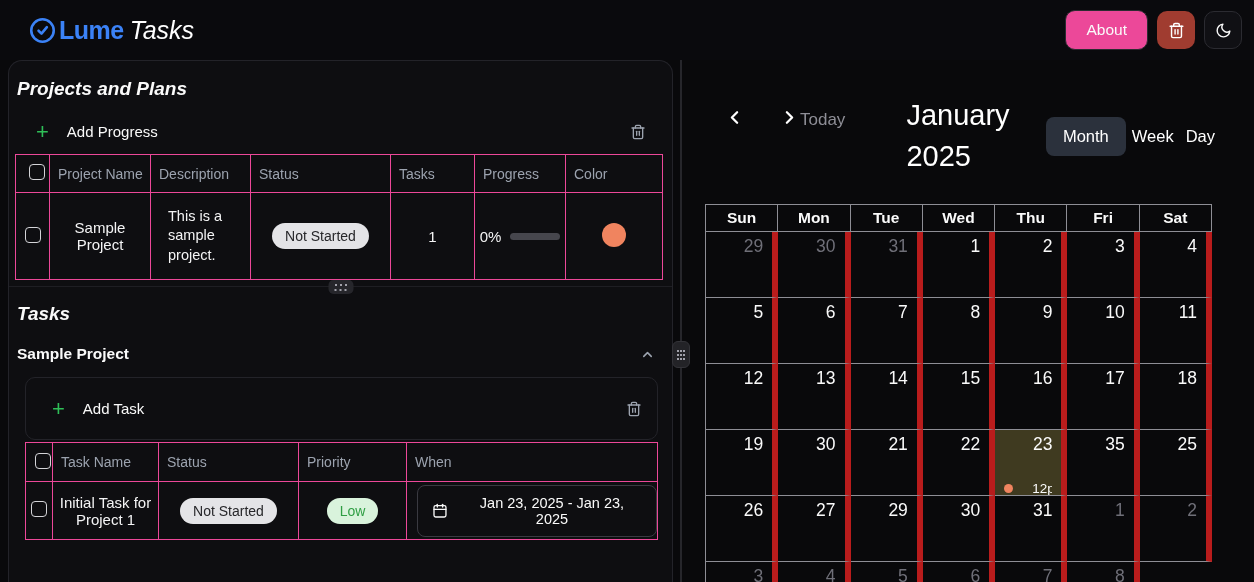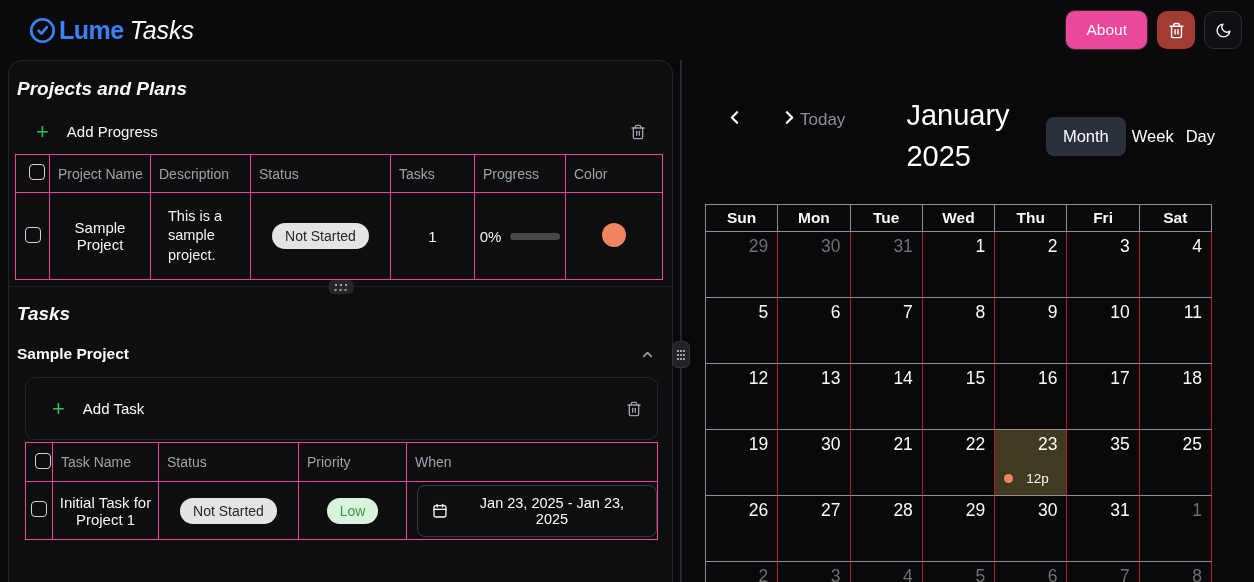--- a/index.html
+++ b/index.html
@@ -91,26 +91,26 @@
   .cal-title { margin-left:61px; width:130px; font-size:29px; line-height:1.43; color:#fff; }
   .views { margin-left:auto; margin-top:22px; display:flex; align-items:center;justify-content:space-between; }
   .view-btn { background:none; border:none; color:#fff; font-size:16.5px; font-family:inherit;
               padding:10px 6px; border-radius:8px; cursor:pointer; }
   .view-btn.active { background:#2b313c; padding:10px 17px; }
 
   .cal-grid { margin-top:26px; width:507px; border-top:1px solid #8e8e95; border-left:1px solid #8e8e95;
               display:grid; grid-template-columns:repeat(7,1fr); }
   .cal-head { height:27px; line-height:26px; text-align:center; font-weight:700; font-size:15.5px;
               border-right:1px solid #8e8e95; border-bottom:1px solid #8e8e95; }
-  .cal-cell { height:66px; border-right:1px solid #b91c1c; border-bottom:1px solid #8e8e95;
+  .cal-cell { height:66px; border-right:6px solid #b91c1c; border-bottom:1px solid #8e8e95;
               padding:4px 9px; font-size:17.5px; cursor:pointer; overflow:hidden; }
   .cal-day { text-align:right; }
   .cal-cell.muted .cal-day { color:#6f6f78; }
   .cal-cell.today { background:#3f3a20; }
-  .event { display:flex; align-items:center; gap:13px; margin-top:16px; font-size:13.5px; white-space:nowrap; overflow:hidden; }
+  .event { display:flex; align-items:center; gap:19px; margin-top:26px; font-size:13.5px; white-space:nowrap; overflow:hidden; }
   .event .dot { width:9px; height:9px; border-radius:50%; background:#f0845f; flex-shrink:0; }
   .event .ev-title { font-weight:700; }
 </style>
 </head>
 <body>
 
 <header class="app-header">
   <div class="logo">
     <svg viewBox="0 0 24 24" fill="none" stroke="#3b82f6" stroke-width="2.3" stroke-linecap="round" stroke-linejoin="round">
         <circle cx="12" cy="12" r="10"></circle>
@@ -397,23 +397,20 @@
         <div class="cal-cell">
           <div class="cal-day">25</div>
         </div>
         <div class="cal-cell">
           <div class="cal-day">26</div>
         </div>
         <div class="cal-cell">
           <div class="cal-day">27</div>
         </div>
         <div class="cal-cell">
-          <div class="cal-day">28</div>
-        </div>
-        <div class="cal-cell">
           <div class="cal-day">29</div>
         </div>
         <div class="cal-cell">
           <div class="cal-day">30</div>
         </div>
         <div class="cal-cell">
           <div class="cal-day">31</div>
         </div>
         <div class="cal-cell muted">
           <div class="cal-day">1</div>

